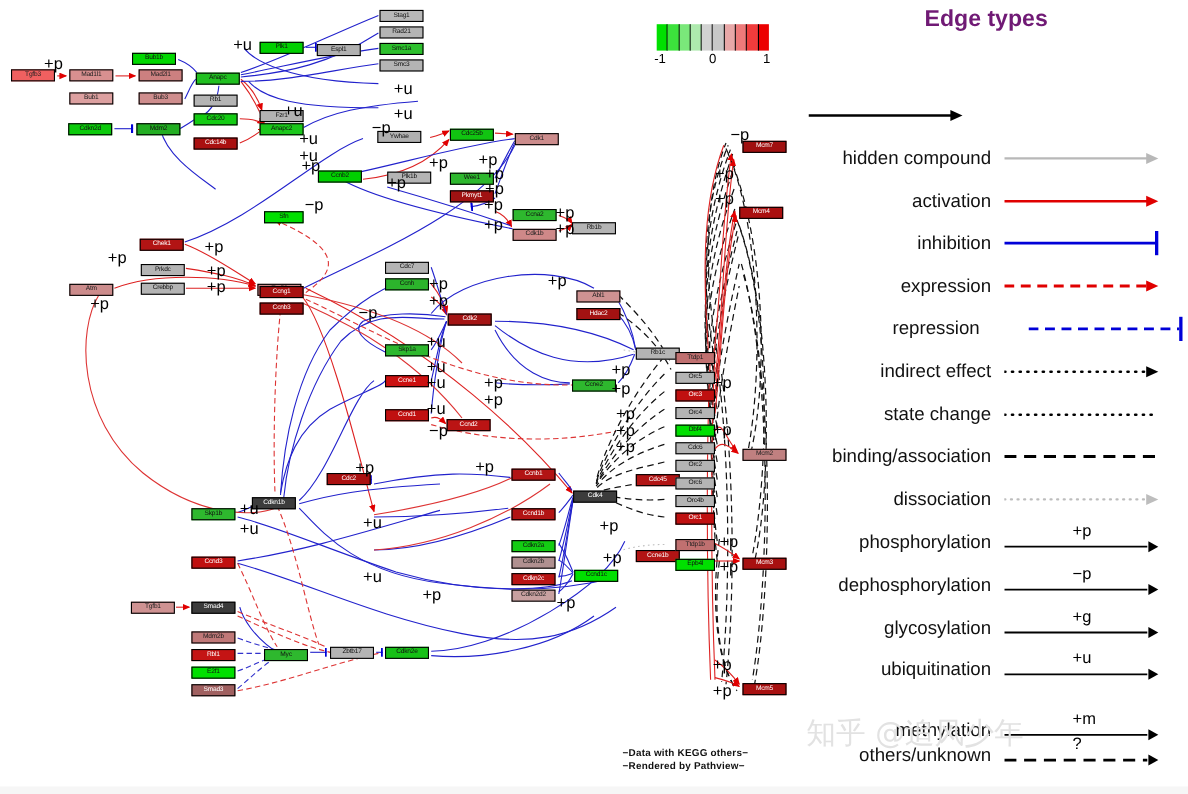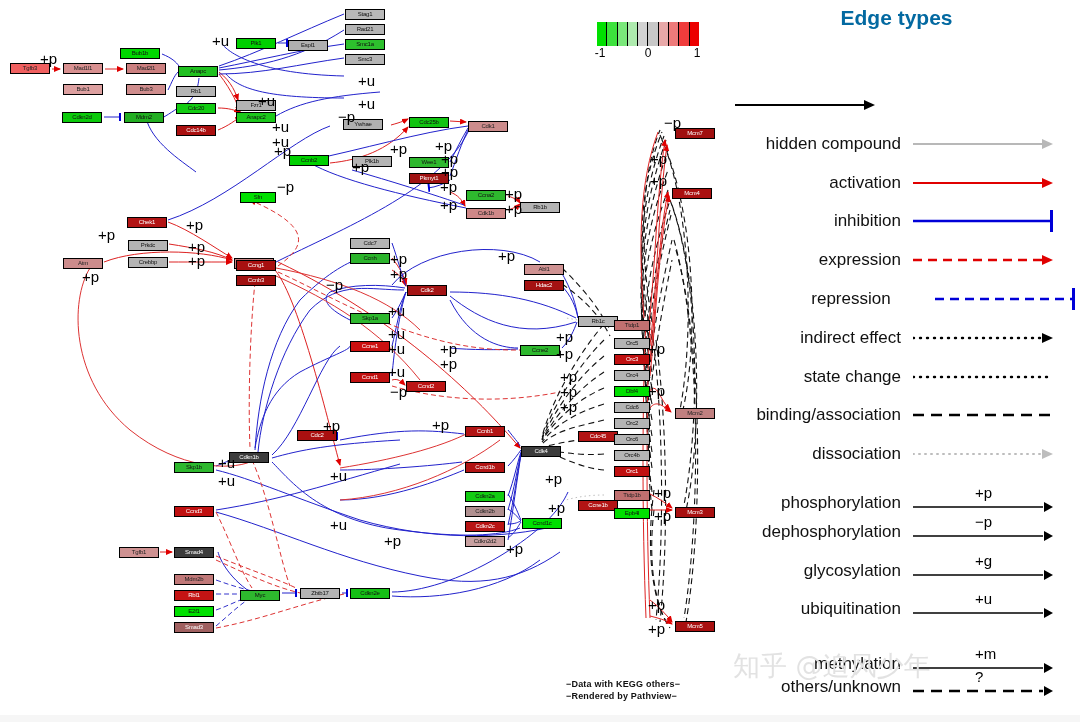--- a/index.html
+++ b/index.html
@@ -24,21 +24,21 @@
   #colorkey .bar{display:flex;width:102px;height:24px;border:0;}
   #colorkey .bar i{flex:1 1 auto;display:block;border-right:1px solid #000;}
   #colorkey .bar i:last-child{border-right:0;}
   #colorkey .ticks{position:relative;width:102px;height:16px;}
   #colorkey .ticks span{position:absolute;top:0;font-size:12px;color:#000;
         transform:translateX(-50%);font-family:"Liberation Sans",sans-serif;}
 
   
   #legend{position:absolute;left:735px;top:0;width:345px;height:722px;}
   #legend .title{position:absolute;left:0;right:22px;top:6px;text-align:center;
-        font-size:21px;font-weight:bold;color:#0369a1;}
+        font-size:21px;font-weight:bold;color:#701a75;}
   .lrow{position:absolute;left:0;width:345px;height:30px;display:flex;align-items:center;}
   .lrow .lbl{width:178px;text-align:right;font-size:17px;color:#111;
         padding-right:12px;box-sizing:border-box;line-height:20px;}
   .lrow .art{position:relative;width:155px;height:30px;}
   .lrow .art svg{position:absolute;left:0;top:0;}
   .lrow .art .ann{position:absolute;left:62px;top:-4px;font-size:15px;color:#000;}
 
   
   #note{position:absolute;left:566px;top:678px;font-size:9px;font-weight:bold;
         color:#111;line-height:12px;z-index:8;letter-spacing:.2px;}
@@ -511,21 +511,21 @@
       </div>
       <div class="lrow" style="top: 439.2px;">
         <div class="lbl">dissociation</div>
         <div class="art">
           <svg width="144" height="30">
             <line x1="0" y1="15" x2="130" y2="15" stroke="#bdbdbd" stroke-width="2" stroke-dasharray="1,5" stroke-linecap="round"></line>
             <path d="M129,10 L140,15 L129,20 z" fill="#bdbdbd"></path>
           </svg>
         </div>
       </div>
-      <div class="lrow" style="top: 478px; margin-top: 10px;">
+      <div class="lrow" style="top: 478px;">
         <div class="lbl">phosphorylation</div>
         <div class="art">
           <svg width="144" height="30">
             <line x1="0" y1="19" x2="130" y2="19" stroke="#000000" stroke-width="1.6"></line>
             <path d="M131,14 L140,19 L131,24 z" fill="#000000"></path>
           </svg>
           <span class="ann">+p</span>
         </div>
       </div>
       <div class="lrow" style="top: 516.8px;">

